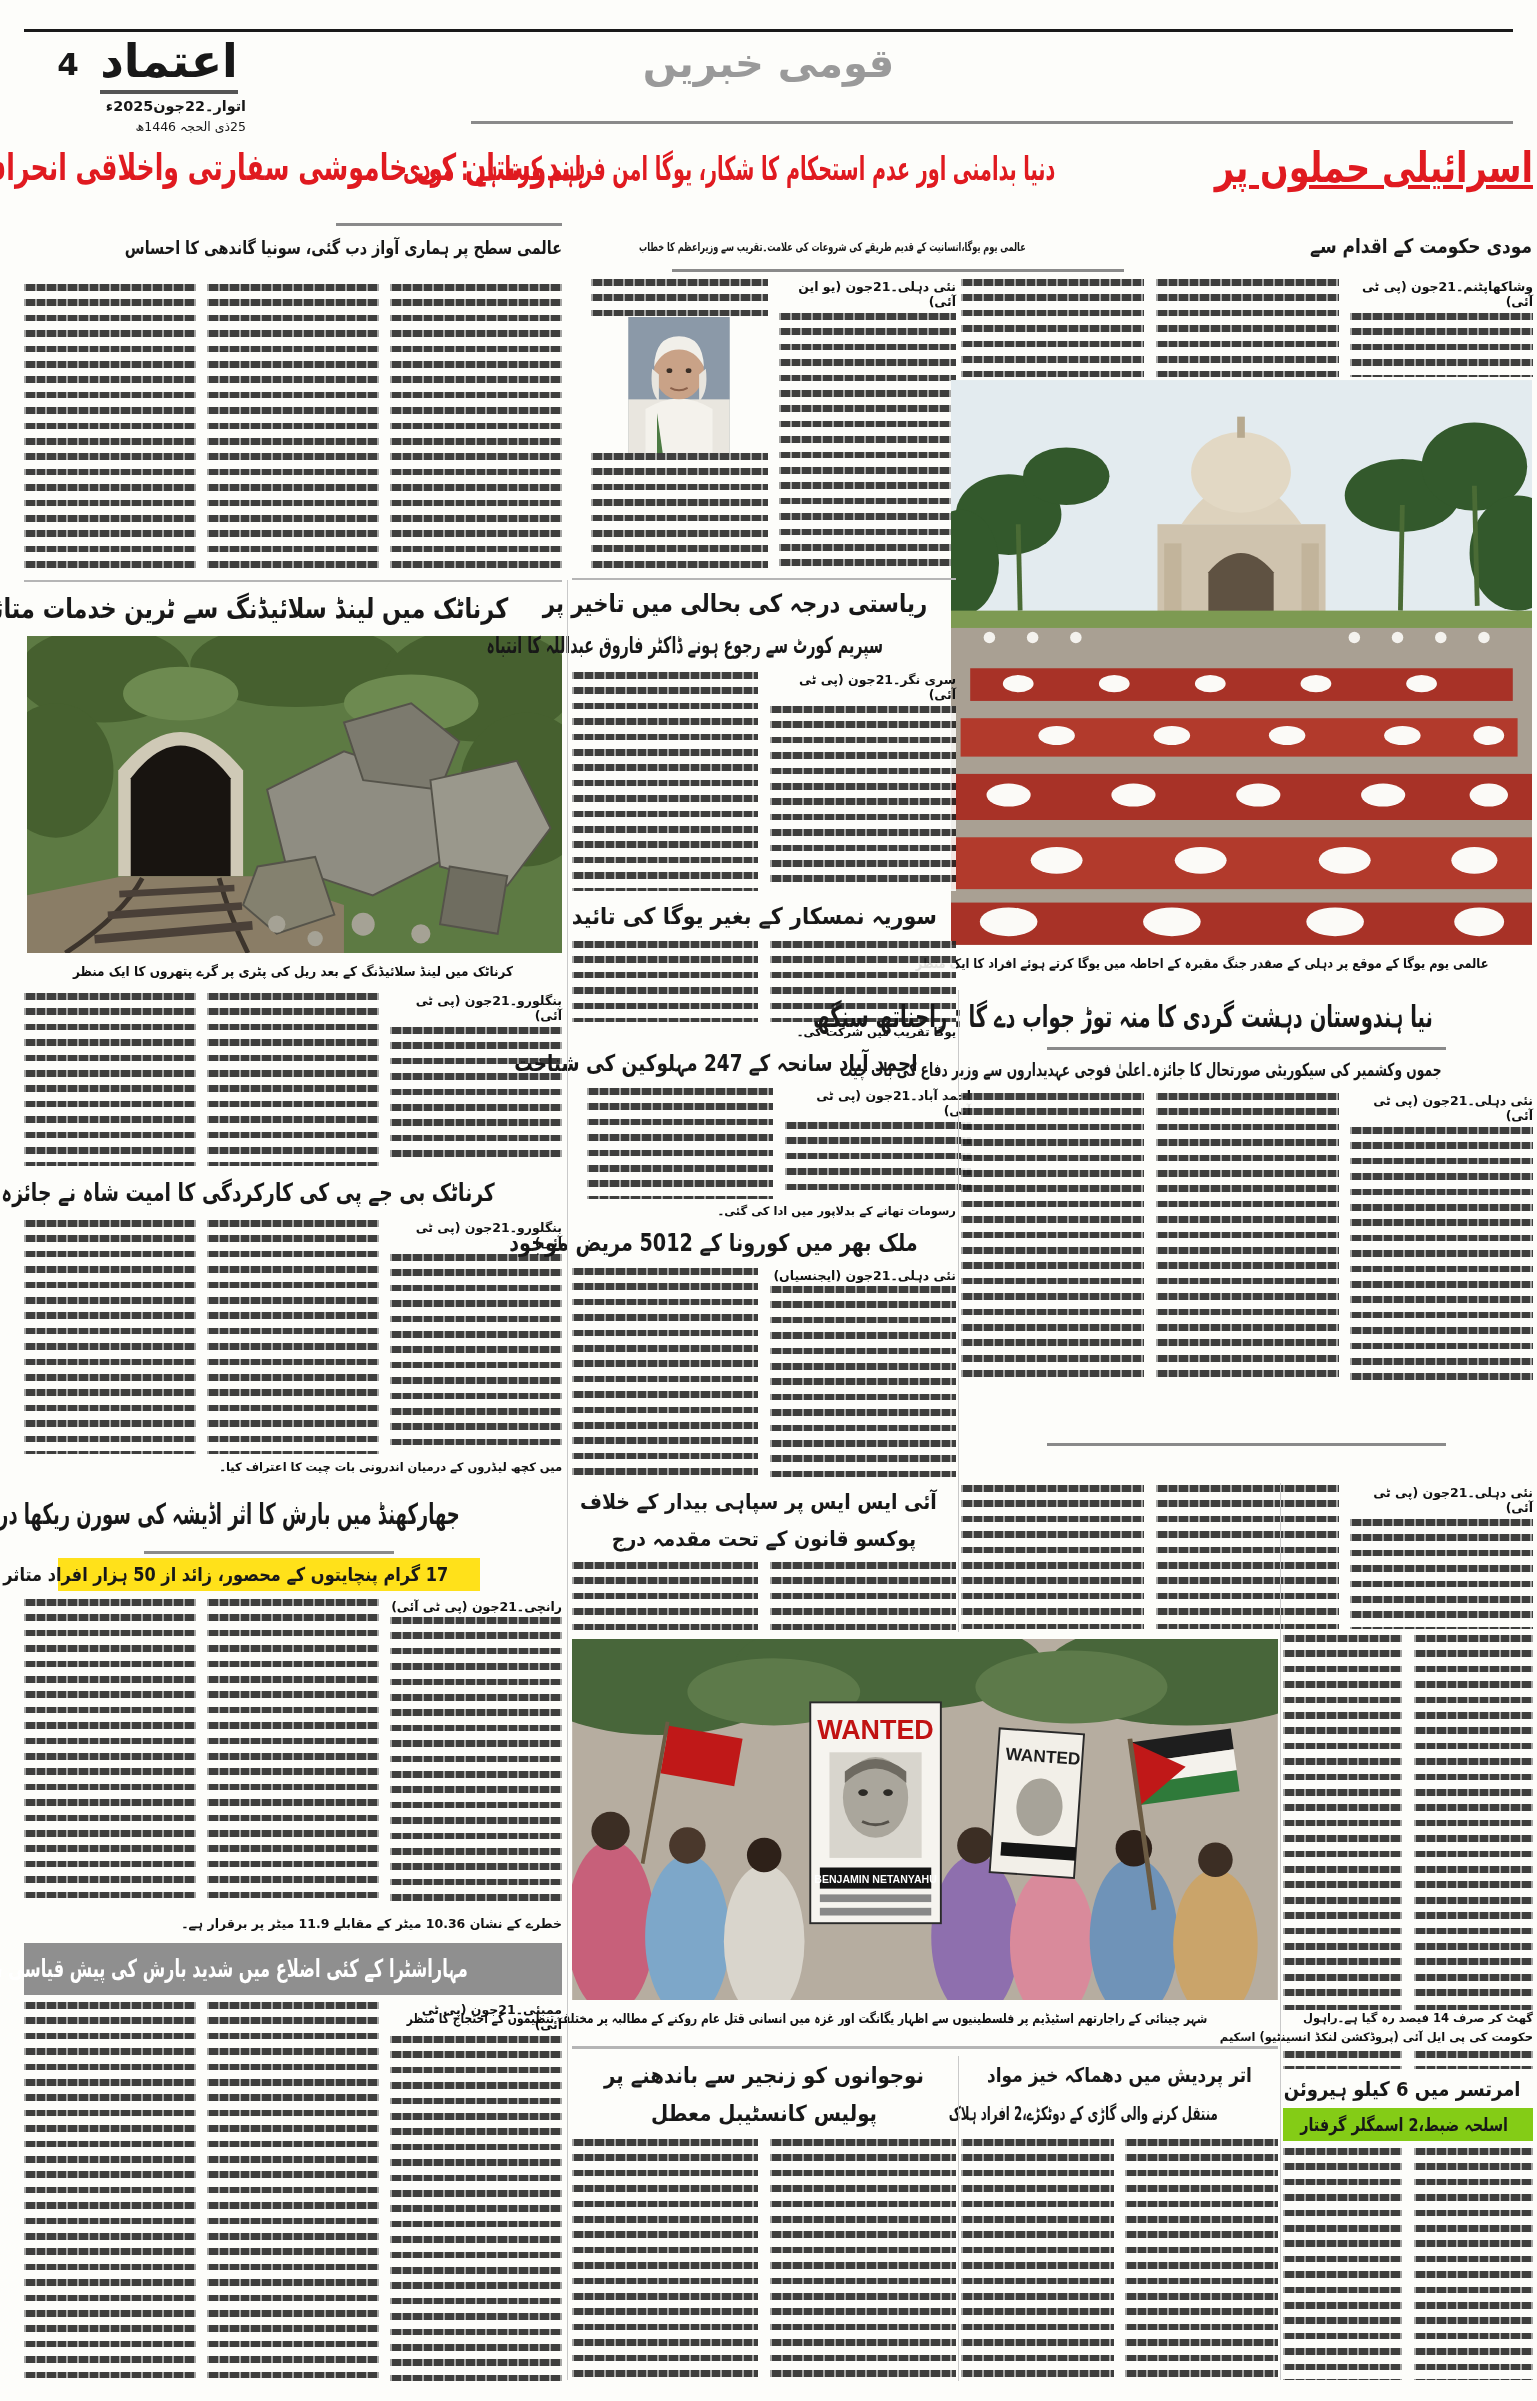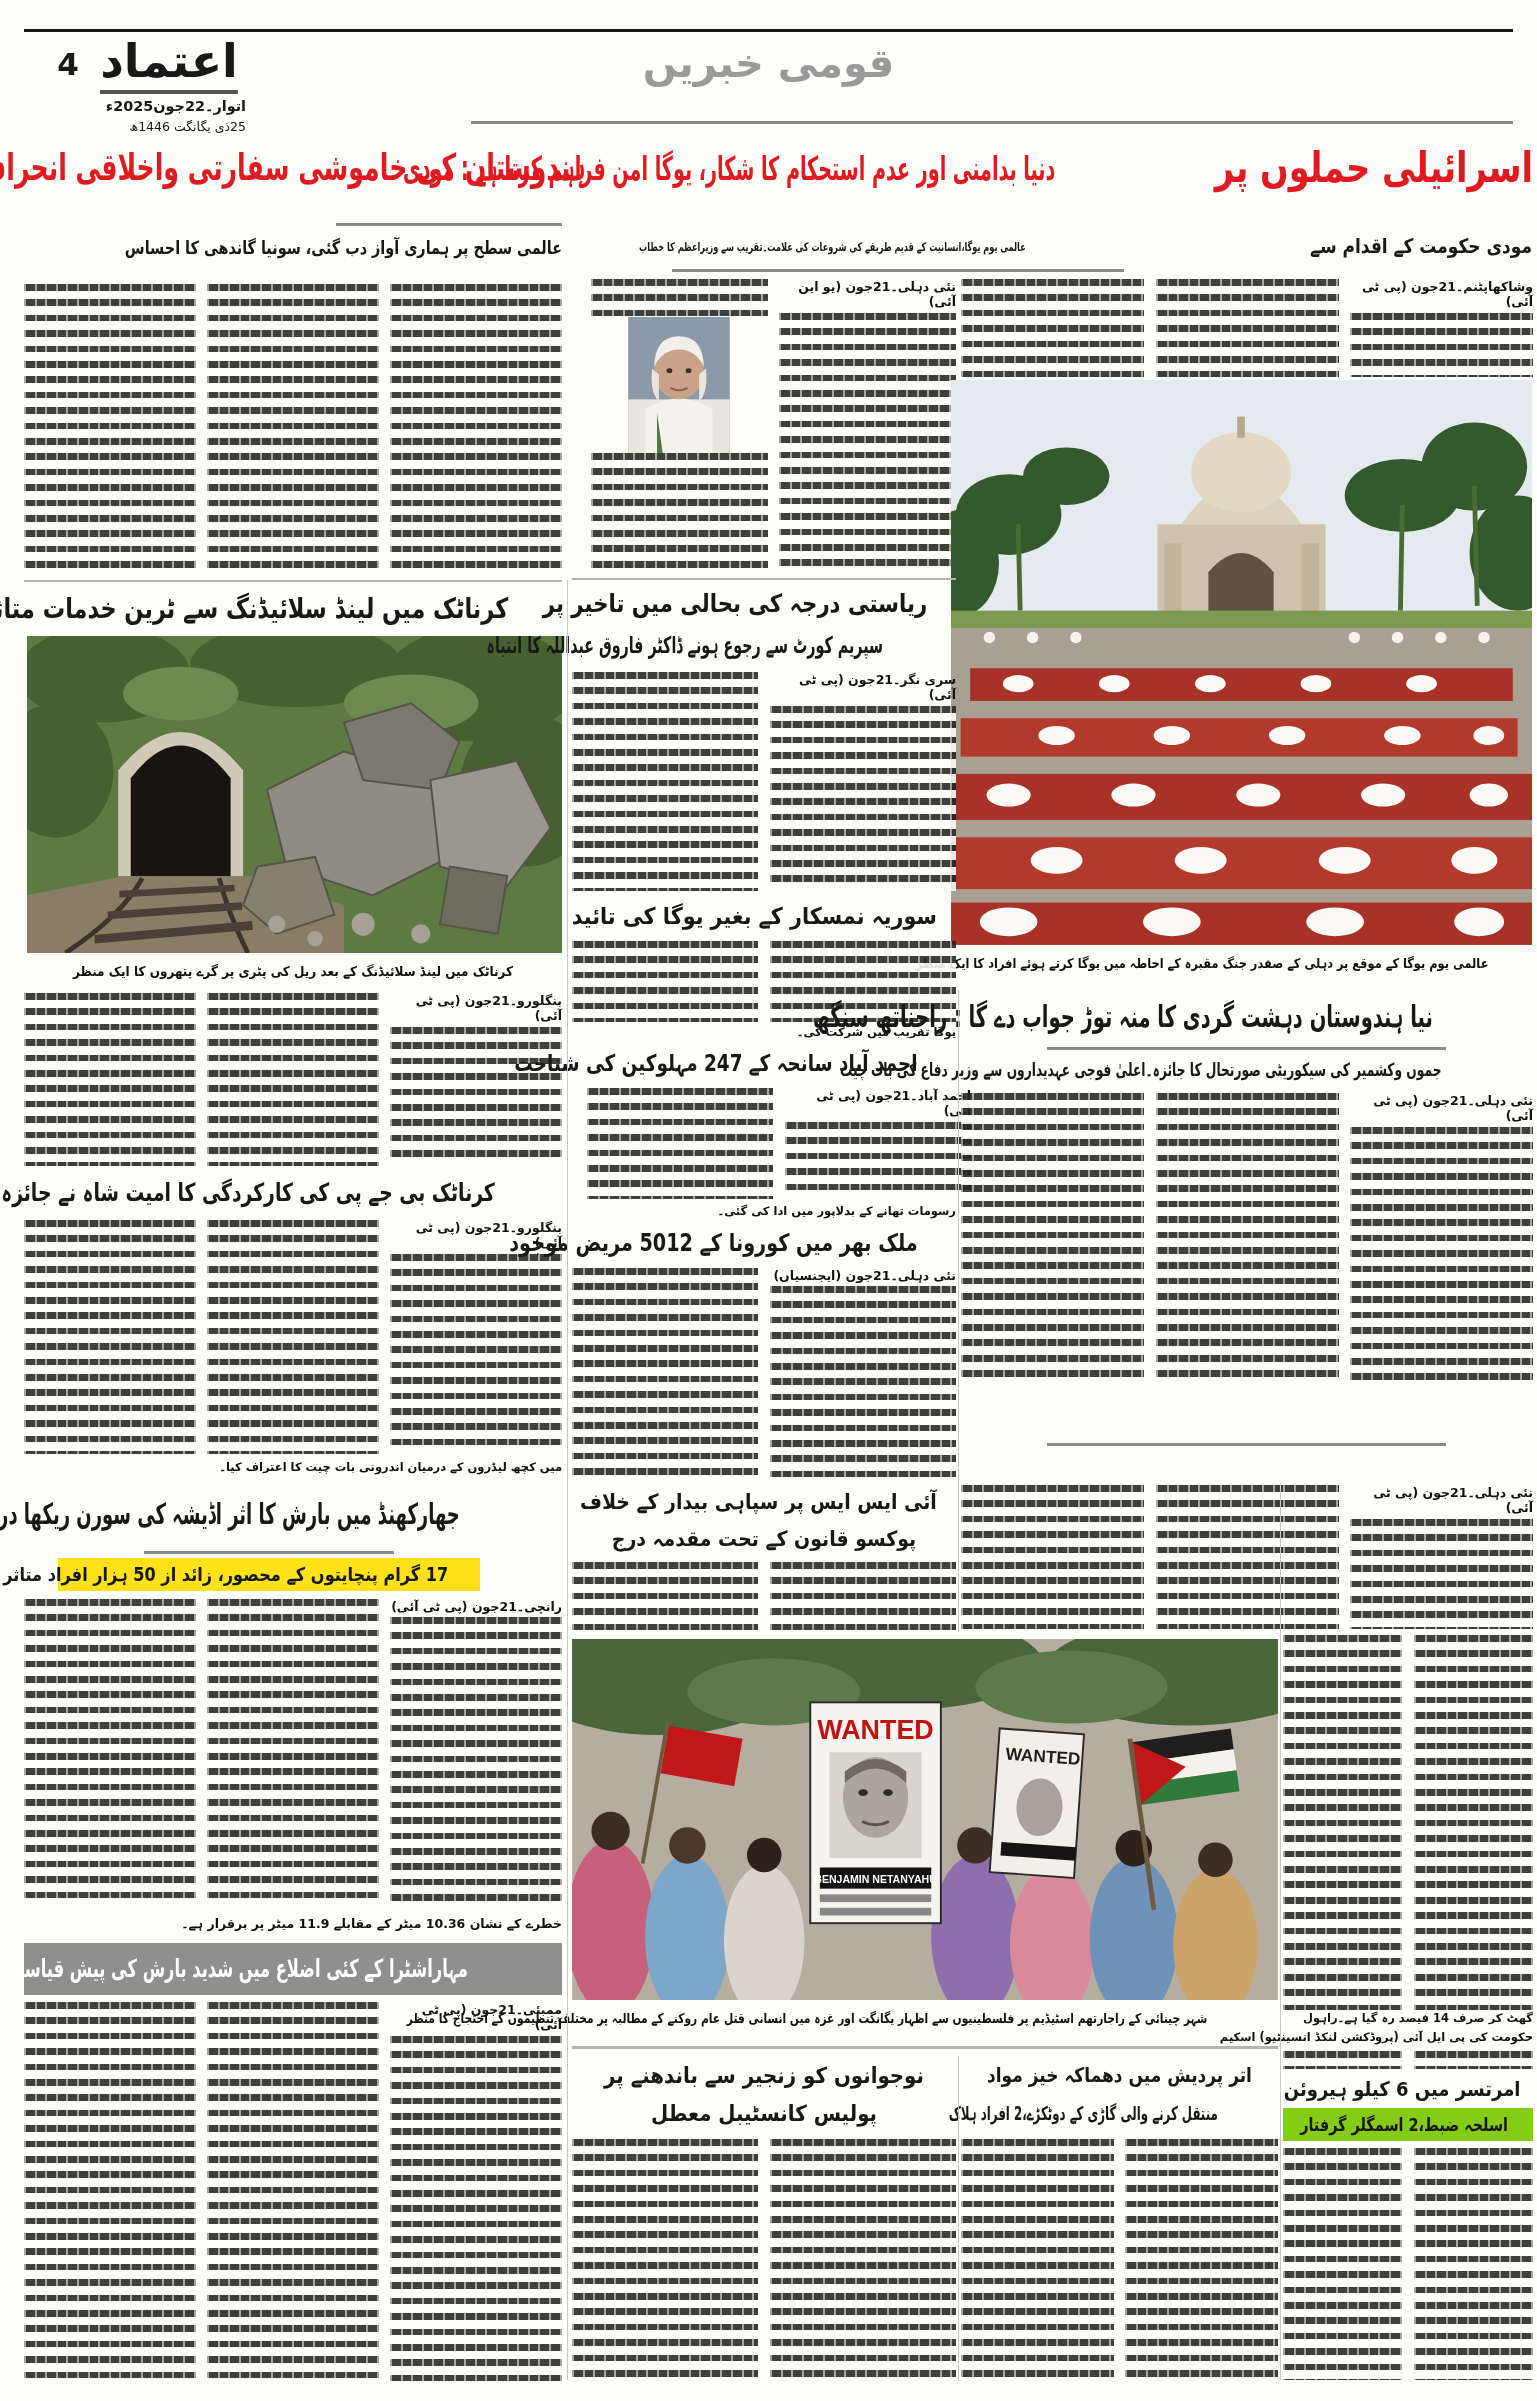--- a/index.html
+++ b/index.html
@@ -37,25 +37,25 @@
 </head>
 <body>
 
 <div id="page">
 
   <div class="abs hrule" style="left:24px;top:29px;width:1489px;height:2.9px;background:#1a1a1a;"></div>
   <div class="abs urdu bold" style="left:46px;top:42px;width:44px;height:44px;font-size:31px;line-height:44px;text-align:center;">4</div>
   <div class="abs urdu bold nw" style="left:92px;top:33px;width:154px;height:56px;font-size:46px;line-height:56px;text-align:center;">اعتماد</div>
   <div class="abs" style="left:100px;top:90px;width:138px;height:3.8px;background:#555;"></div>
   <div class="abs urdu bold nw rgt" style="left:29px;top:98px;width:217px;font-size:14.4px;line-height:17.3px;">اتوار۔22جون2025ء</div>
-  <div class="abs urdu nw rgt" style="left:29px;top:119px;width:217px;font-size:12.5px;line-height:15.4px;">25ذی یگانگت 1446ھ</div>
+  <div class="abs urdu nw rgt" style="left:29px;top:119px;width:217px;font-size:12.5px;line-height:15.4px;">25ذی الحجہ 1446ھ</div>
   <div class="abs urdu bold nw ctr" style="left:615px;top:37px;width:307px;font-size:40px;line-height:52px;color:#9a9a9a;">قومی خبریں</div>
   <div class="abs hrule" style="left:471px;top:121px;width:1042px;height:2.9px;"></div>
 
-  <div class="abs urdu bold red nw rgt" style="left:1182px;top:134px;width:351px;font-size:42px;line-height:67px;">
+  <div class="abs urdu bold red nw rgt" style="left:1182px;top:134px;width:351px;font-size:42px;line-height:67px;text-decoration:underline;">
     <span class="oxr cx80">اسرائیلی حملوں پر</span>
   </div>
   <div class="abs urdu bold red nw ctr" style="left:594px;top:138px;width:584px;font-size:33px;line-height:61px;">
     <span class="oxc cx58">دنیا بدامنی اور عدم استحکام کا شکار، یوگا امن فراہم کرتا ہے : مودی</span>
   </div>
   <div class="abs urdu bold red nw rgt" style="left:24px;top:134px;width:562px;font-size:37px;line-height:67px;">
     <span class="oxr cx68">ہندوستان کی خاموشی سفارتی واخلاقی انحراف</span>
   </div>
   <div class="abs hrule" style="left:336px;top:223px;width:226px;height:2.9px;"></div>
 

